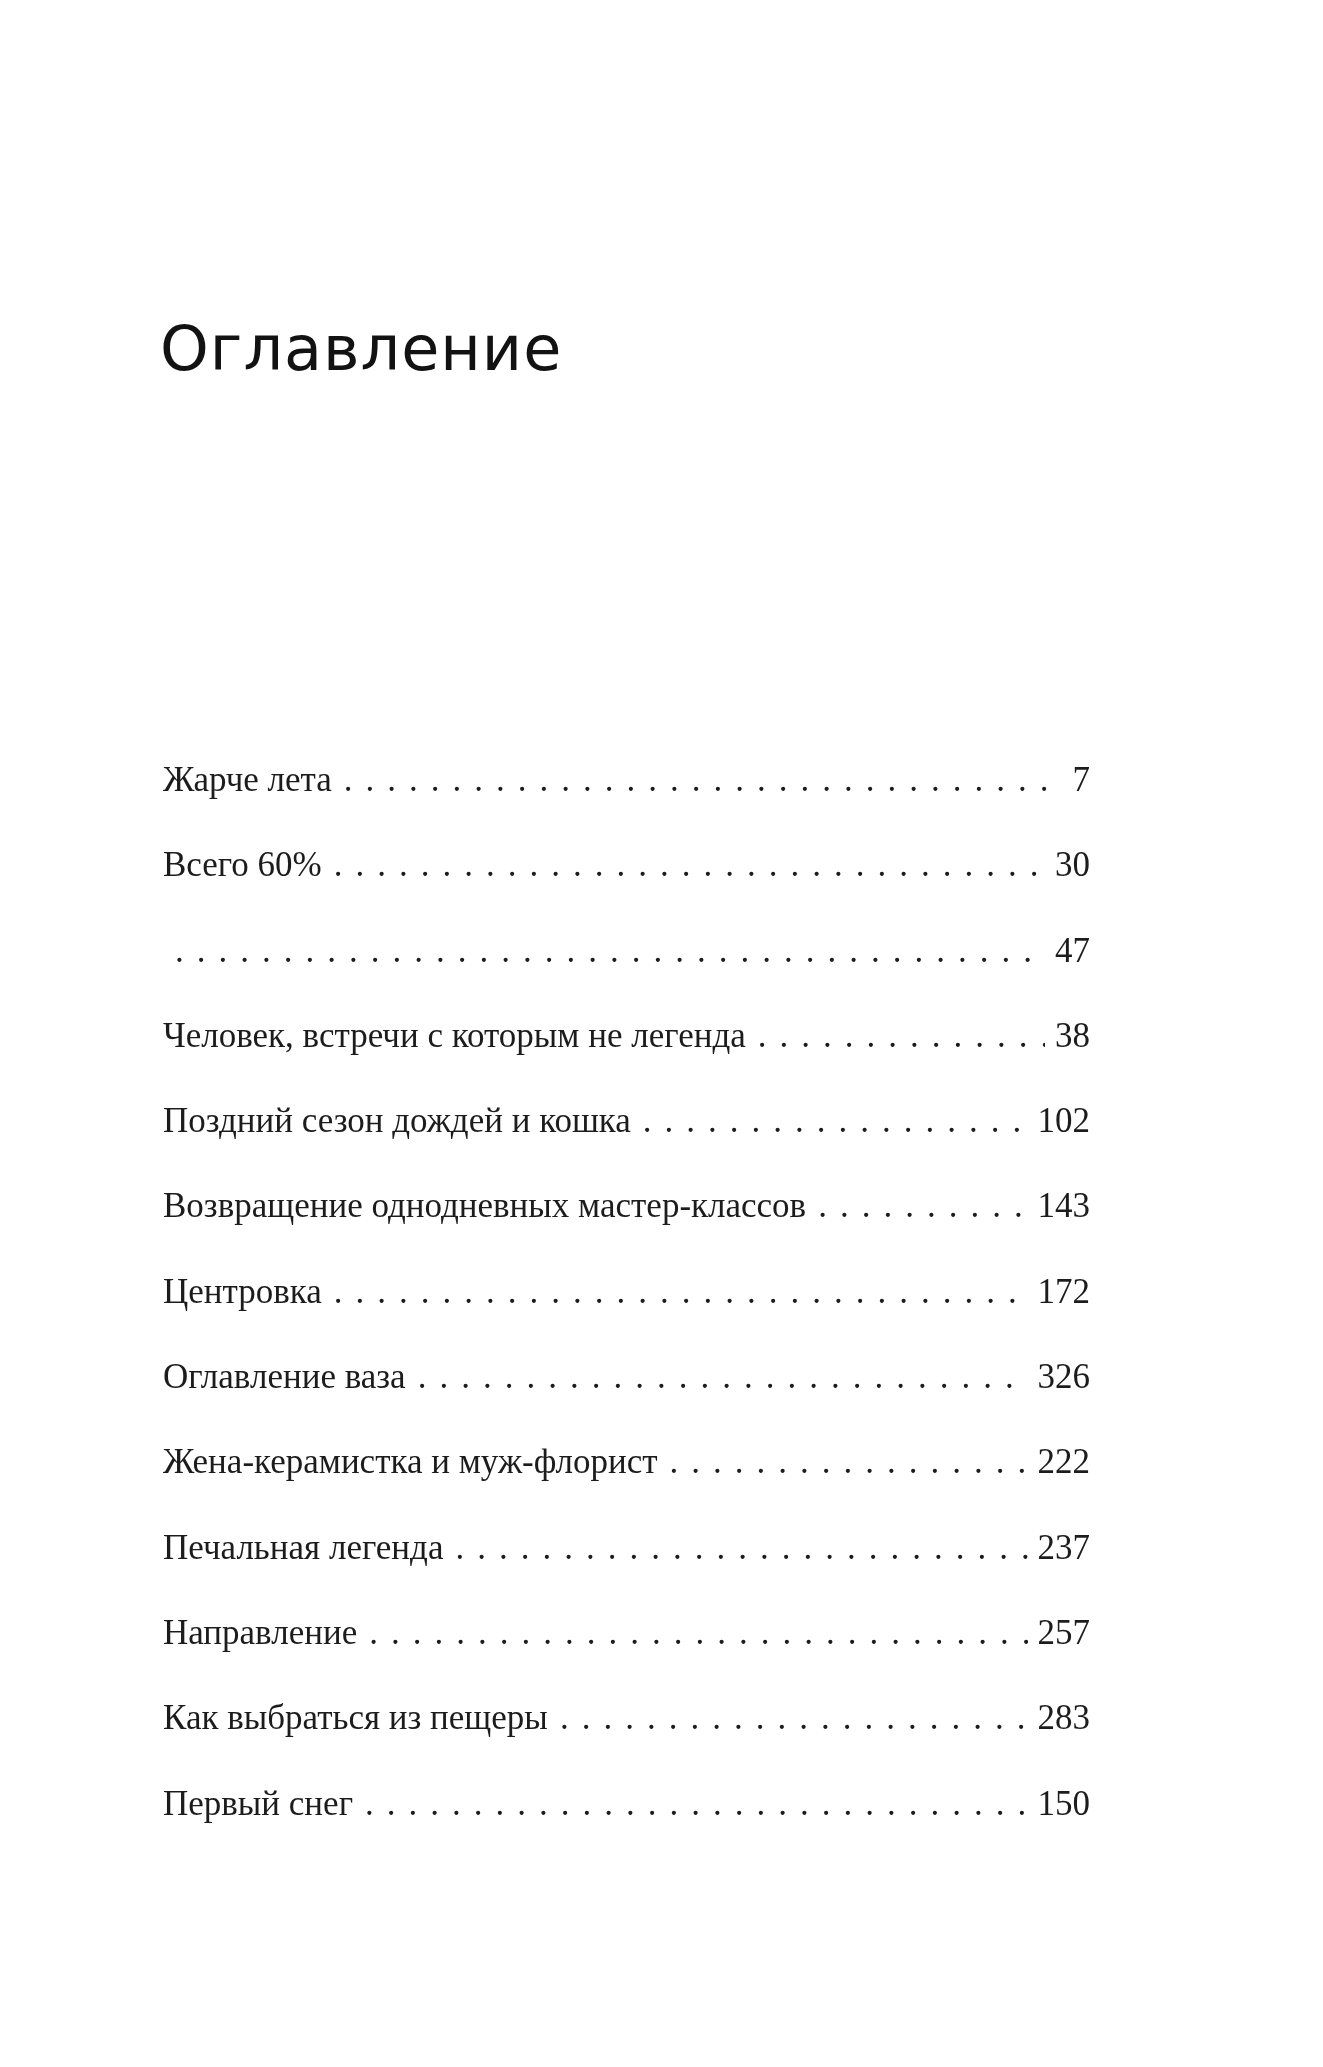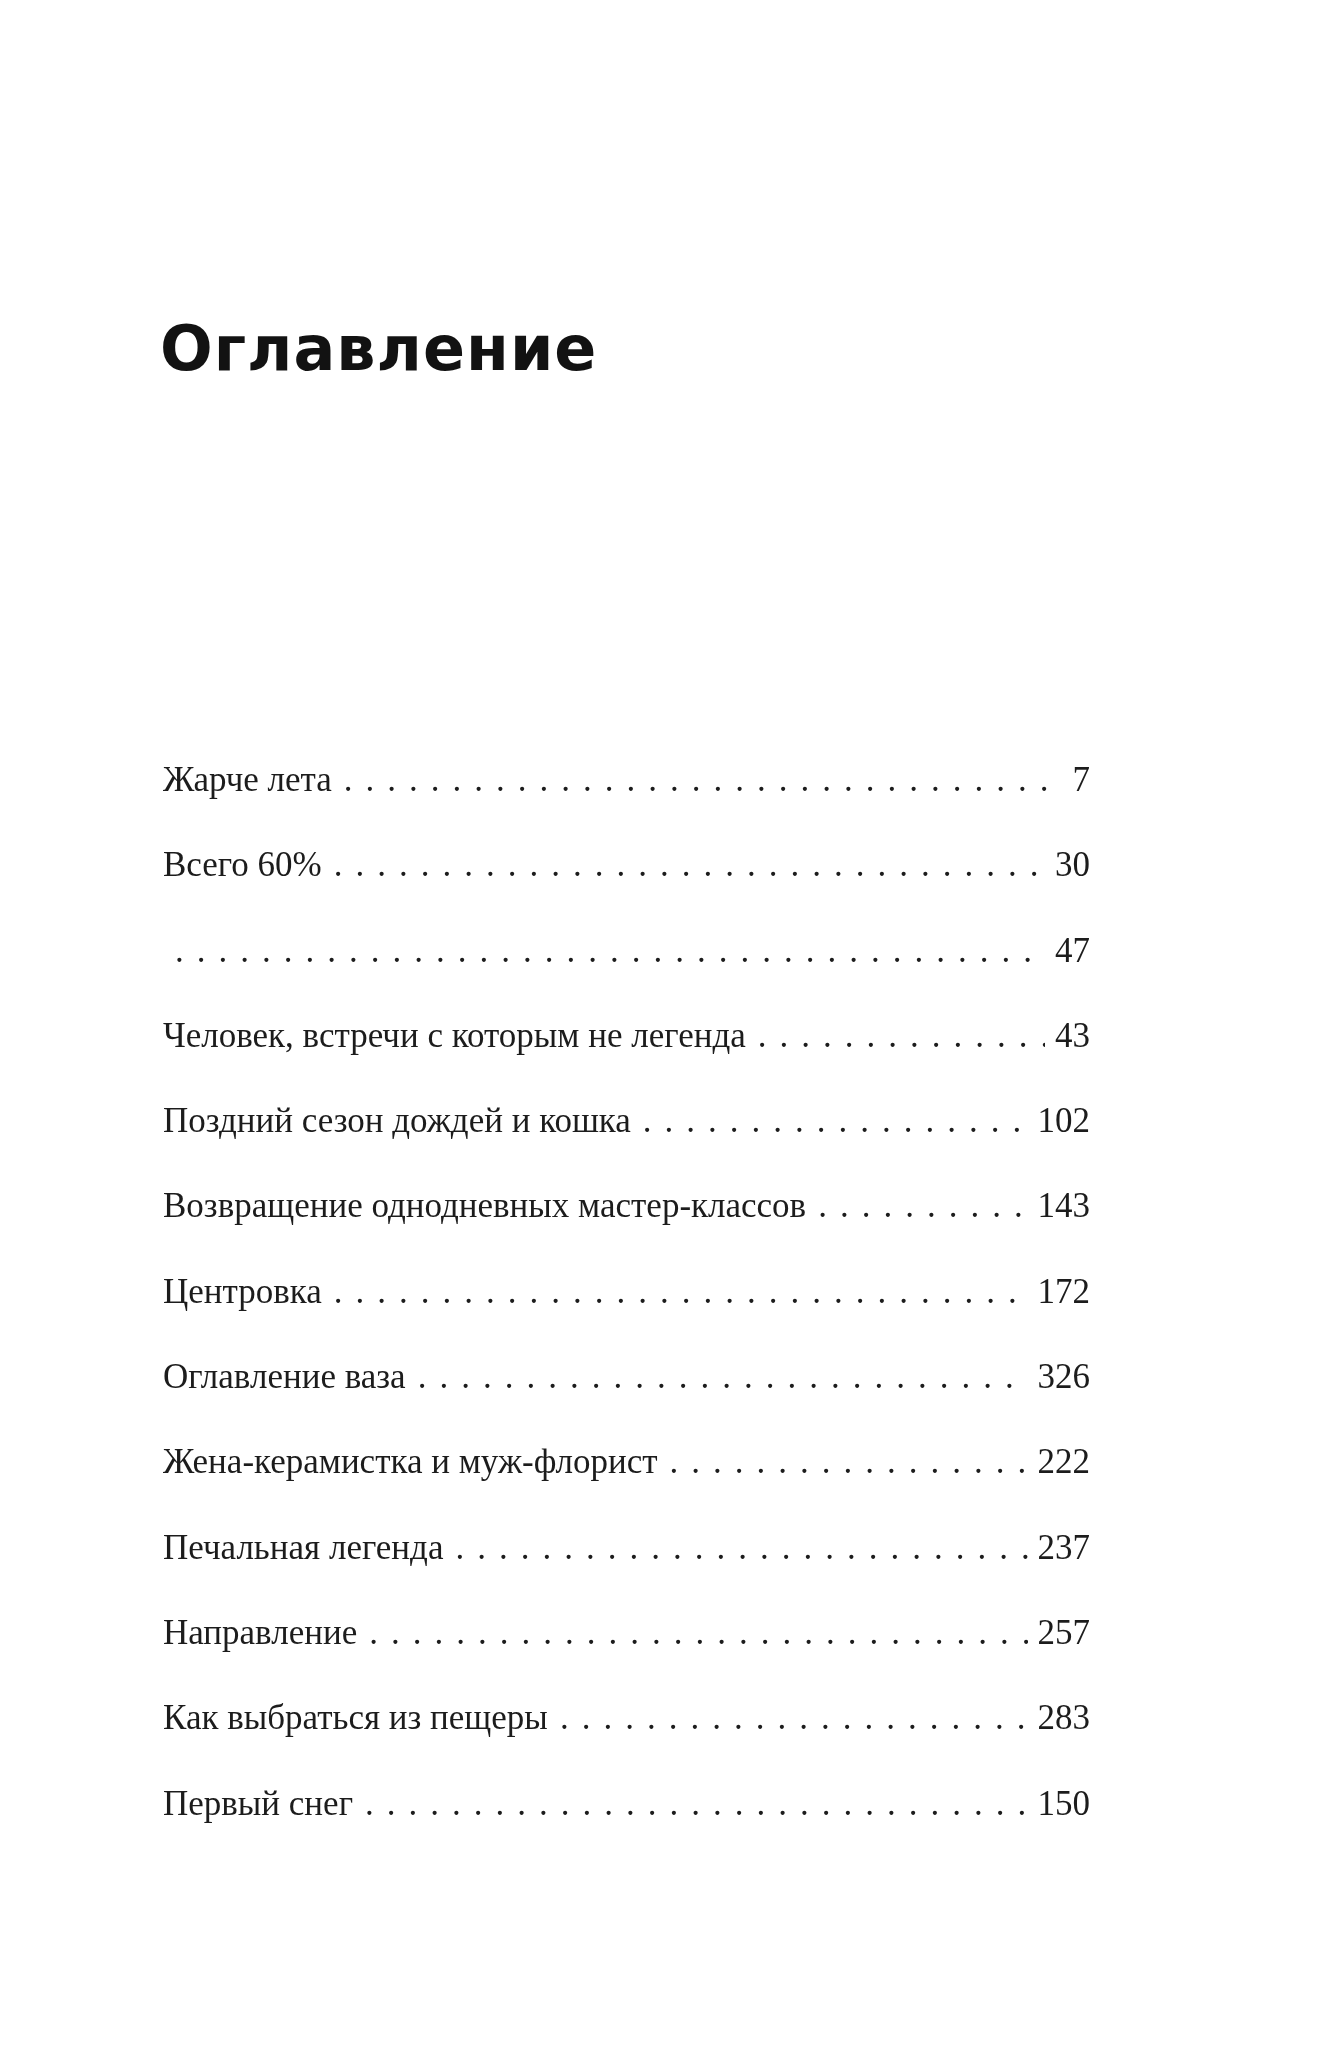--- a/index.html
+++ b/index.html
@@ -13,21 +13,21 @@
     height: 2067px;
     background: #ffffff;
     overflow: hidden;
     font-family: "Liberation Serif", serif;
   }
   .page-title {
     position: absolute;
     left: 160px;
     top: 312px;
     font-family: "DejaVu Sans", sans-serif;
-    font-weight: 700;
+    font-weight: 400;
     font-size: 62px;
     letter-spacing: 1px;
     color: #121212;
     white-space: nowrap;
   }
   .toc {
     position: absolute;
     left: 163px;
     top: 738px;
     width: 927px;
@@ -82,21 +82,21 @@
     </div>
 
     <div class="toc-row">
       <span class="leader-dots">................................................................................</span>
       <span class="entry-page">47</span>
     </div>
 
     <div class="toc-row">
       <span class="entry-title">Человек, встречи с которым не легенда</span>
       <span class="leader-dots">................................................................................</span>
-      <span class="entry-page">43</span>
+      <span class="entry-page">38</span>
     </div>
 
     <div class="toc-row">
       <span class="entry-title">Поздний сезон дождей и кошка</span>
       <span class="leader-dots">................................................................................</span>
       <span class="entry-page">102</span>
     </div>
 
     <div class="toc-row">
       <span class="entry-title">Возвращение однодневных мастер-классов</span>

